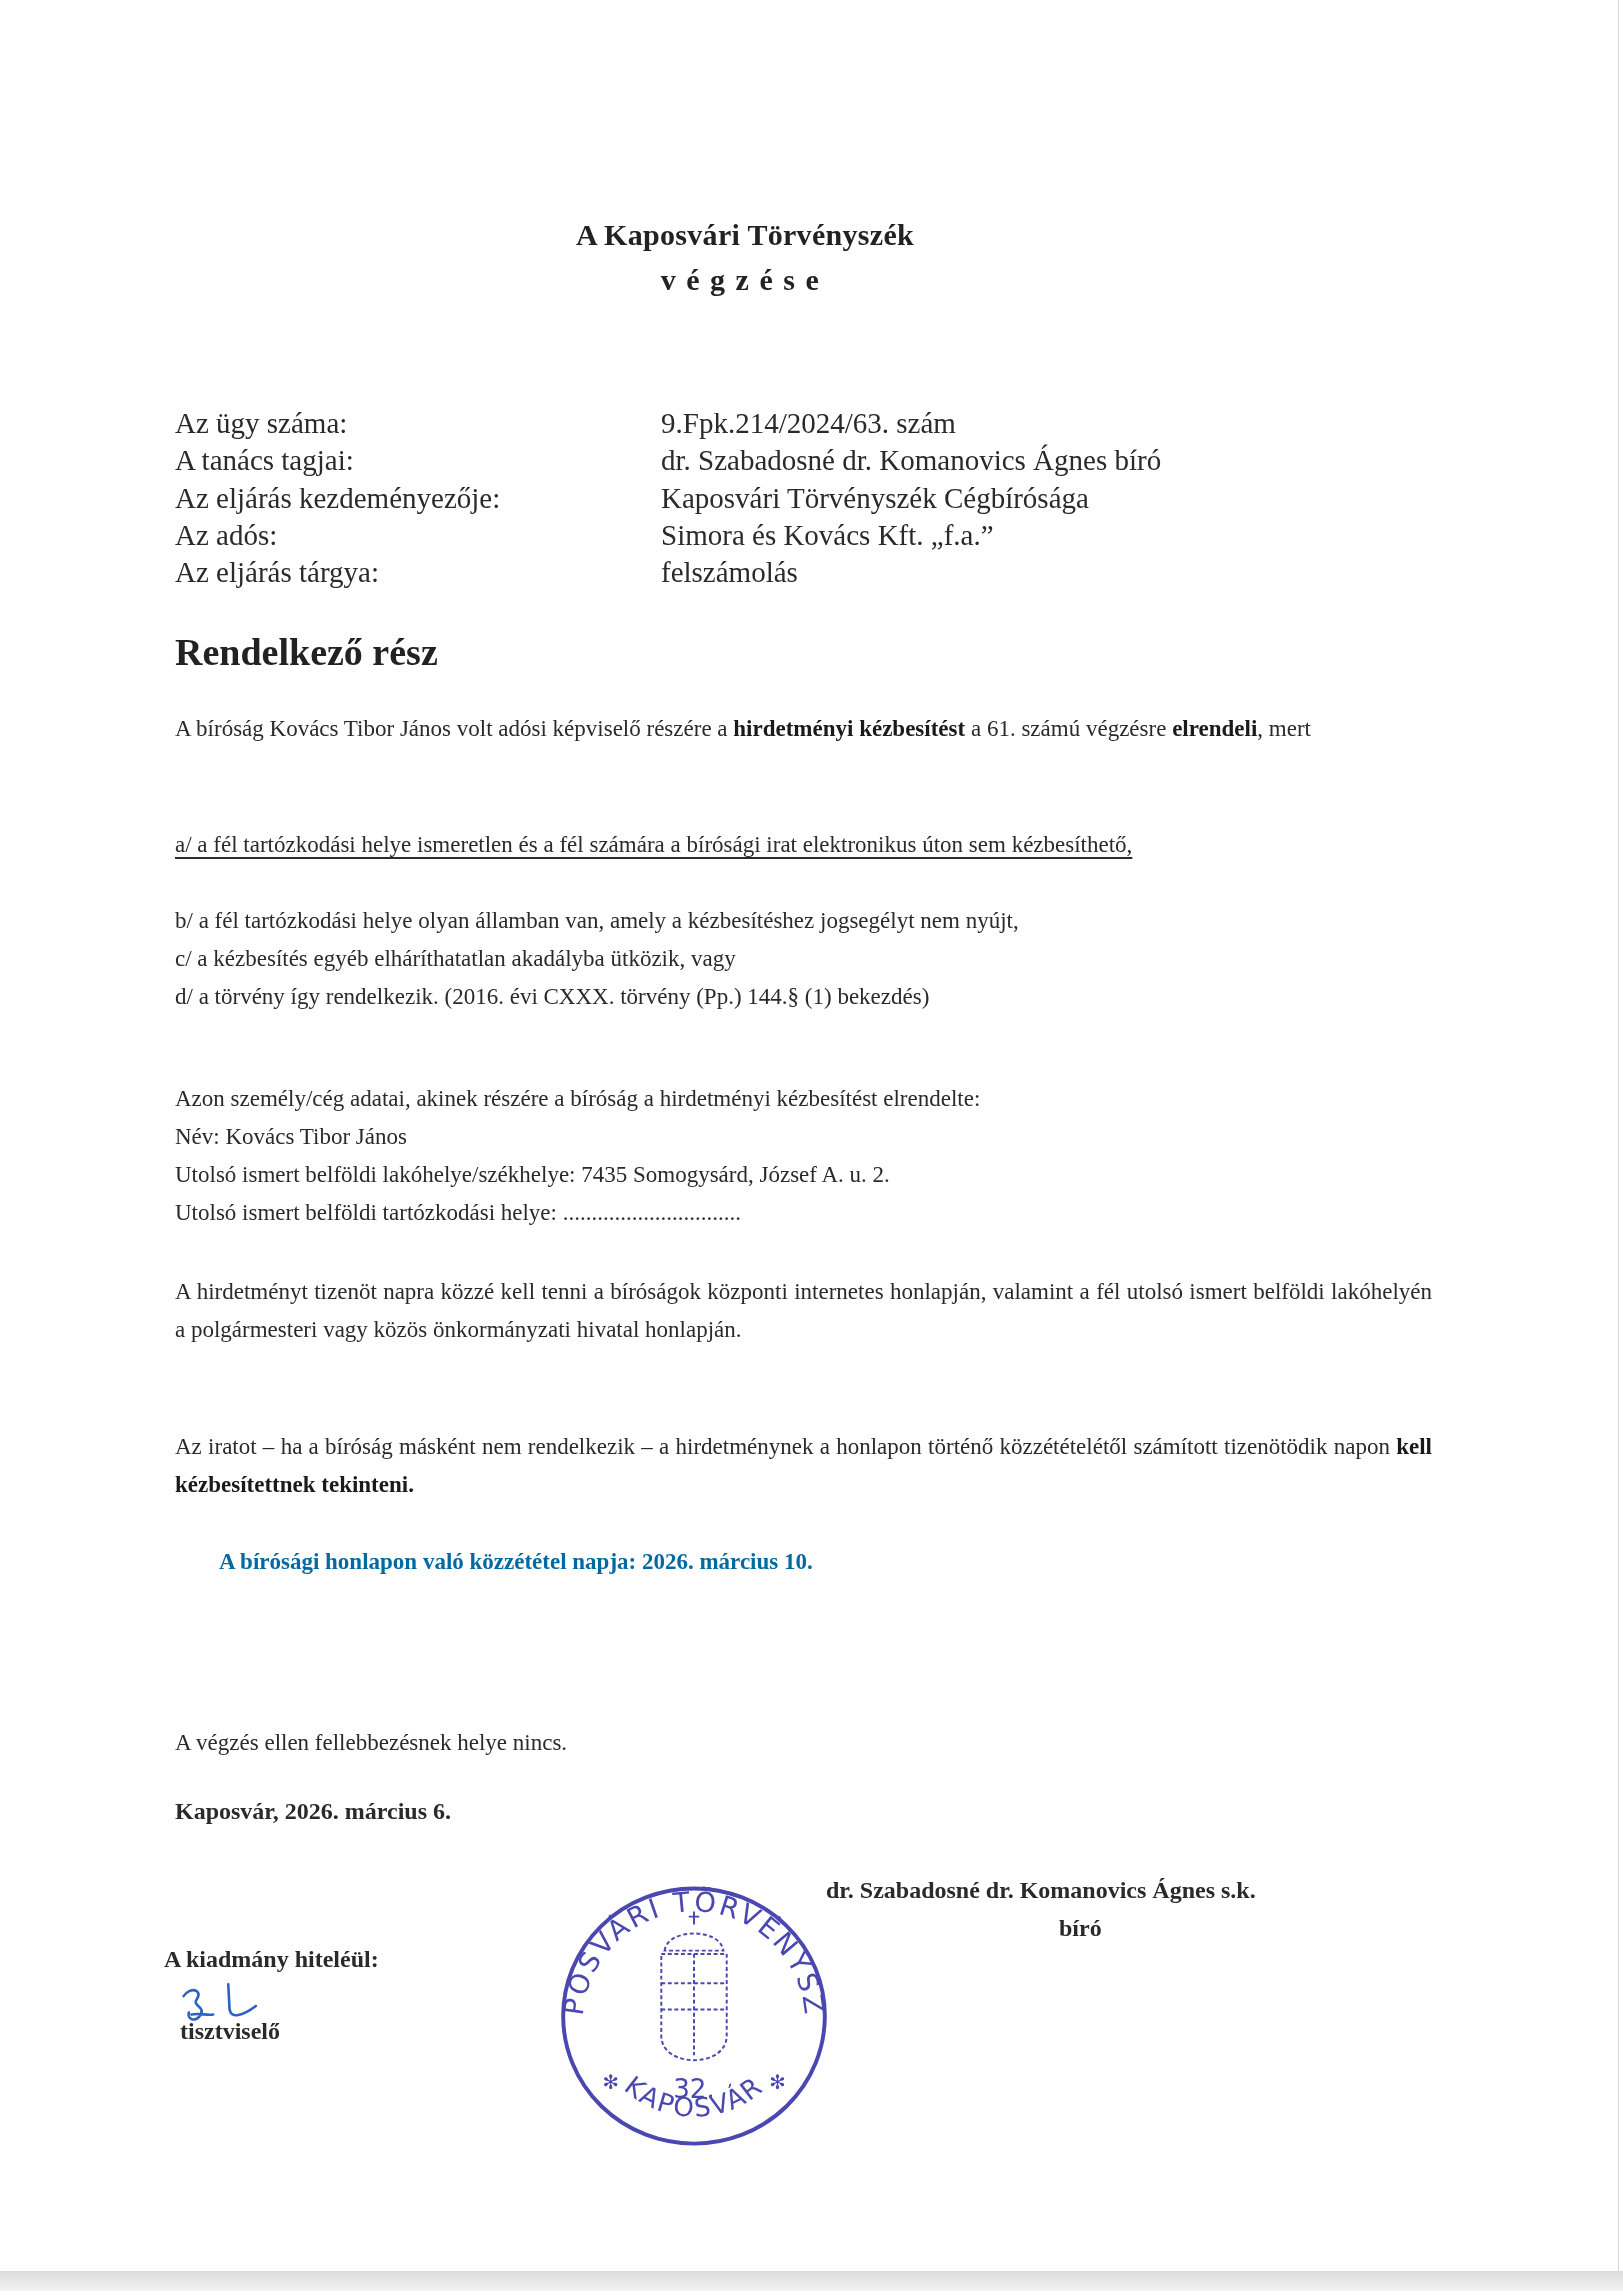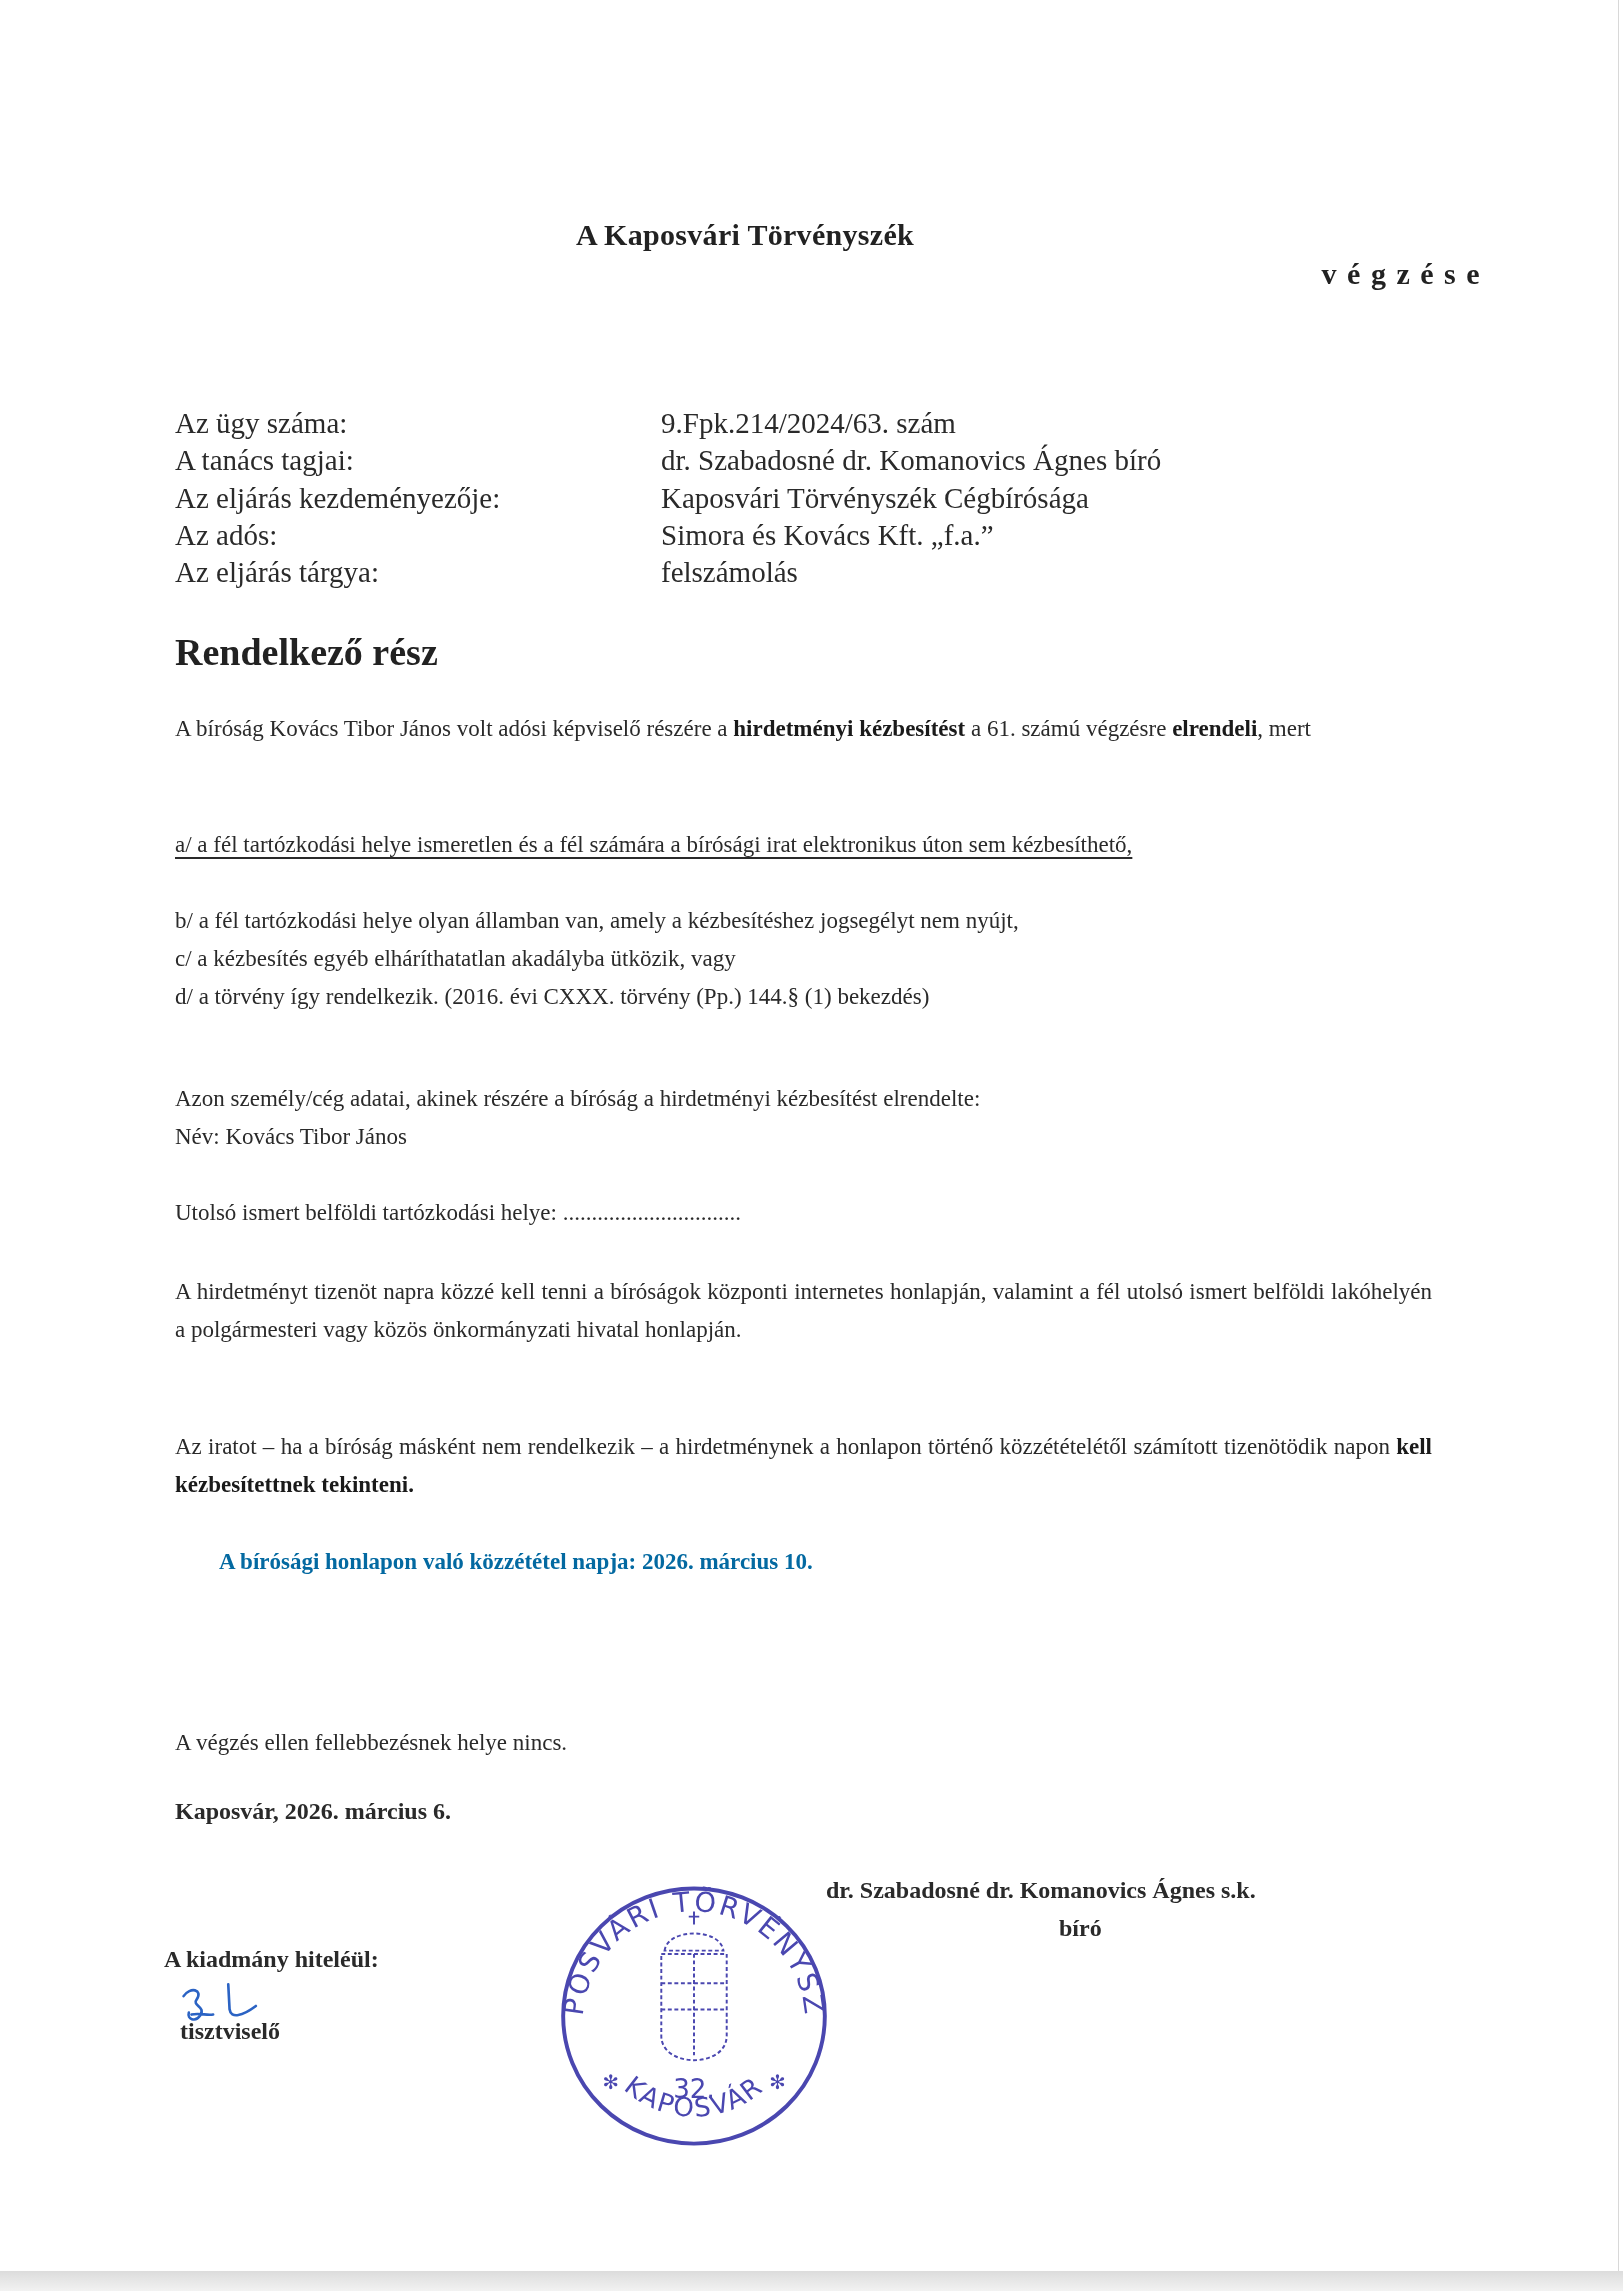--- a/index.html
+++ b/index.html
@@ -8,21 +8,21 @@
     font-family: "Liberation Serif", "DejaVu Serif", serif;
     color: #1e1e1e;
   }
   .page { position: absolute; inset: 0; }
   .abs { position: absolute; white-space: nowrap; }
   .title {
     left: 0; width: 1490px; text-align: center; font-weight: bold;
     font-size: 30px; color: #222;
   }
   .title.t1 { top: 218px; letter-spacing: 0.3px; }
-  .title.t2 { top: 257px; letter-spacing: 10.5px; text-align: right; }
+  .title.t2 { top: 263px; letter-spacing: 10.5px; }
   .body-text { font-size: 24px; line-height: 38px; color: #2a2a2a; font-weight: bold; }
   .meta-label { left: 175px; font-size: 29px; color: #2a2a2a; }
   .meta-value { left: 661px; font-size: 29px; color: #2a2a2a; }
   .section-heading { left: 175px; top: 630px; font-size: 38px; font-weight: bold; color: #222; }
   .para { position: absolute; left: 175px; width: 1257px; font-size: 23px; line-height: 38px; color: #2a2a2a; text-align: justify; }
   .para b { color: #1a1a1a; }
   .u { text-decoration: underline; text-decoration-thickness: 2px; text-underline-offset: 5.2px; }
   .stamp-ring { position: absolute; }
   .right-edge {
     position: absolute; right: 3.9px; top: 0; width: 1.3px; height: 2284px; background: #d8d8d8;
@@ -64,20 +64,21 @@
     <span>A bíróság Kovács Tibor János volt adósi képviselő részére a </span><b>hirdetményi kézbesítést</b><span> a 61. számú végzésre </span><b>elrendeli</b><span>, mert</span>
   </div>
 
   <div class="para" style="top:826px"><span class="u">a/ a fél tartózkodási helye ismeretlen és a fél számára a bírósági irat elektronikus úton sem kézbesíthető,</span></div>
   <div class="para" style="top:902px">b/ a fél tartózkodási helye olyan államban van, amely a kézbesítéshez jogsegélyt nem nyújt,</div>
   <div class="para" style="top:940px">c/ a kézbesítés egyéb elháríthatatlan akadályba ütközik, vagy</div>
   <div class="para" style="top:978px">d/ a törvény így rendelkezik. (2016. évi CXXX. törvény (Pp.) 144.§ (1) bekezdés)</div>
 
   <div class="para" style="top:1080px">Azon személy/cég adatai, akinek részére a bíróság a hirdetményi kézbesítést elrendelte:</div>
   <div class="para" style="top:1118px">Név: Kovács Tibor János</div>
+  <div class="para" style="top:1156px">Utolsó ismert belföldi lakóhelye/székhelye: 7435 Somogysárd, József A. u. 2.</div>
   <div class="para" style="top:1194px">Utolsó ismert belföldi tartózkodási helye: ...............................</div>
 
   <div class="para" style="top:1273px">A hirdetményt tizenöt napra közzé kell tenni a bíróságok központi internetes honlapján, valamint a fél utolsó ismert belföldi lakóhelyén a polgármesteri vagy közös önkormányzati hivatal honlapján.</div>
 
   <div class="para" style="top:1428px">
     <span>Az iratot – ha a bíróság másként nem rendelkezik – a hirdetménynek a honlapon történő közzétételétől számított tizenötödik napon </span><b>kell kézbesítettnek tekinteni.</b>
   </div>
 
   <div class="para" style="top:1543px; font-weight:bold; color:#0369a1;margin-left:44px;">A bírósági honlapon való közzététel napja: 2026. március 10.</div>
 

